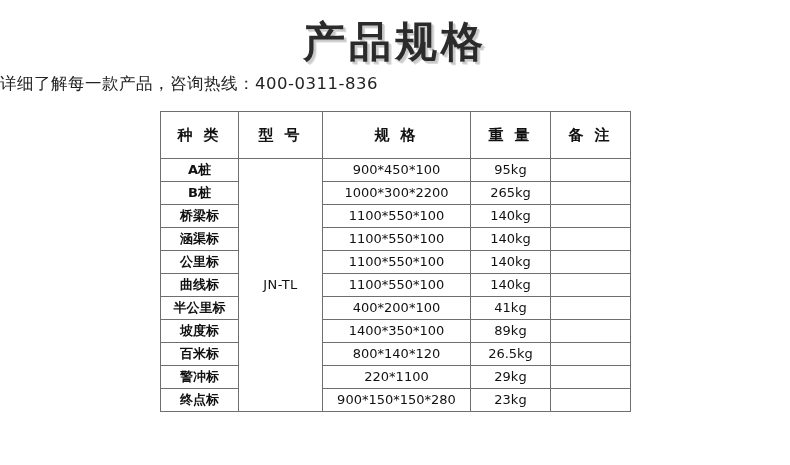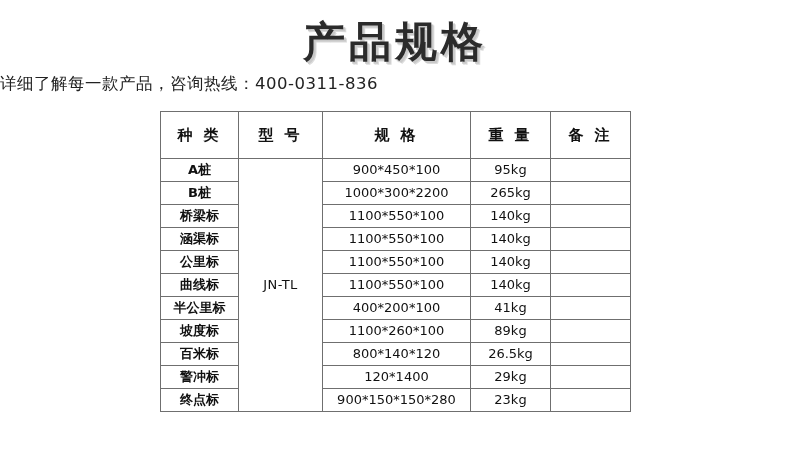--- a/index.html
+++ b/index.html
@@ -153,33 +153,33 @@
           <td class="remark"></td>
         </tr>
         <tr>
           <td class="kind">半公里标</td>
           <td class="spec-val">400*200*100</td>
           <td class="weight-val">41kg</td>
           <td class="remark"></td>
         </tr>
         <tr>
           <td class="kind">坡度标</td>
-          <td class="spec-val">1100*260*100</td>
+          <td class="spec-val">1400*350*100</td>
           <td class="weight-val">89kg</td>
           <td class="remark"></td>
         </tr>
         <tr>
           <td class="kind">百米标</td>
           <td class="spec-val">800*140*120</td>
           <td class="weight-val">26.5kg</td>
           <td class="remark"></td>
         </tr>
         <tr>
           <td class="kind">警冲标</td>
-          <td class="spec-val">120*1400</td>
+          <td class="spec-val">220*1100</td>
           <td class="weight-val">29kg</td>
           <td class="remark"></td>
         </tr>
         <tr>
           <td class="kind">终点标</td>
           <td class="spec-val">900*150*150*280</td>
           <td class="weight-val">23kg</td>
           <td class="remark"></td>
         </tr>
       </tbody>

